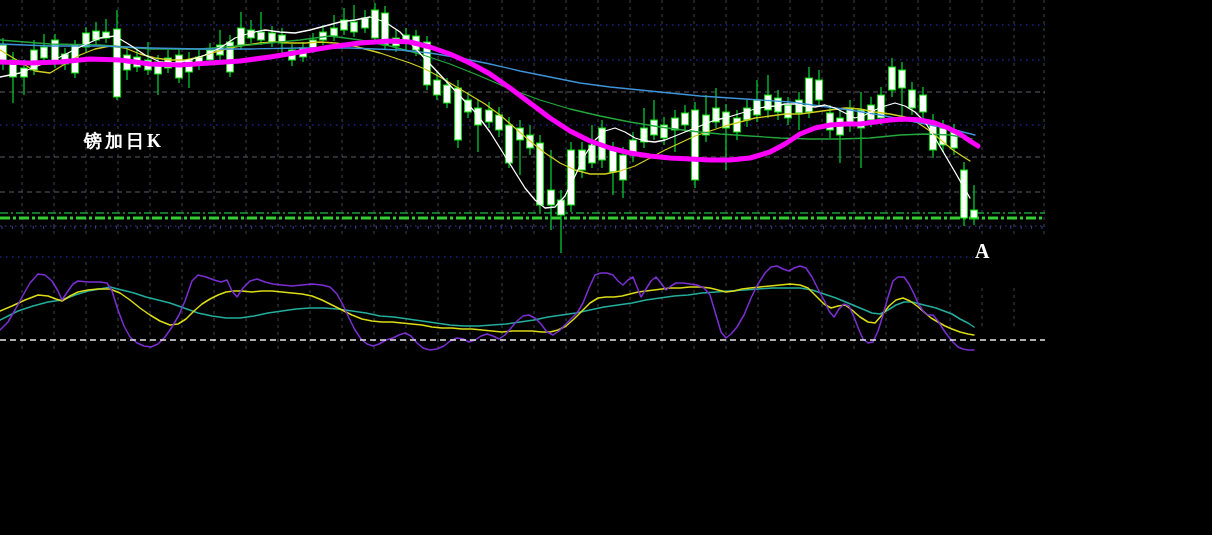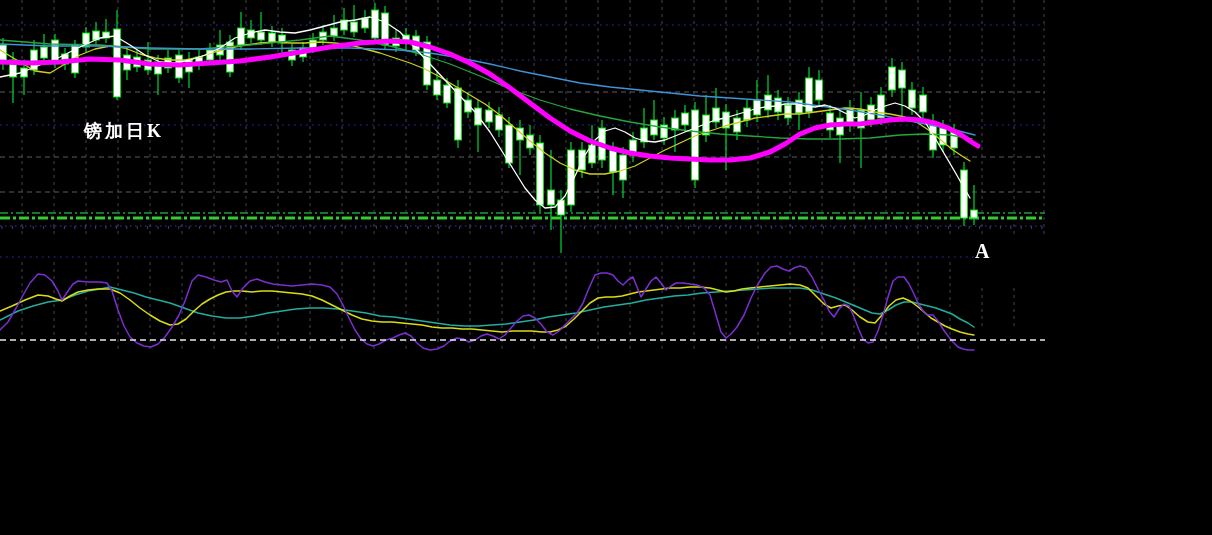--- a/index.html
+++ b/index.html
@@ -384,15 +384,15 @@
       <line x1="918" y1="262" x2="918" y2="352" stroke="#41454D" stroke-width="1" stroke-dasharray="3 4"></line>
       <line x1="950" y1="262" x2="950" y2="352" stroke="#41454D" stroke-width="1" stroke-dasharray="3 4"></line>
       <line x1="982" y1="288" x2="982" y2="330" stroke="#41454D" stroke-width="1" stroke-dasharray="3 4"></line>
       <line x1="1014" y1="288" x2="1014" y2="330" stroke="#41454D" stroke-width="1" stroke-dasharray="3 4"></line>
       <line x1="0" y1="257" x2="978" y2="257" stroke="#2E2ECF" stroke-width="1" stroke-dasharray="1.5 4.5"></line>
       <polyline points="0,320 18,311 33,306 48,302 62,300 75,295 88,291 100,289 110,287 122,290 134,293 146,297 158,300 170,303 184,308 198,313 212,316 226,318 240,318 254,316 268,313 282,311 296,309 310,308 324,308 338,309 352,311 366,313 380,316 394,317 408,319 422,321 436,323 450,325 464,326 478,326 492,325 506,324 520,322 534,320 548,317 562,315 576,313 590,310 604,307 618,305 632,303 646,300 660,298 674,296 688,295 702,293 716,292 730,291 744,290 758,289 772,288 786,288 800,288 812,290 824,294 836,298 848,303 860,308 872,313 880,314 888,310 896,305 904,302 912,302 920,304 928,306 936,308 944,311 952,314 960,319 968,323 974,327" fill="none" stroke="#23AD9C" stroke-width="1.5" stroke-linejoin="round" stroke-linecap="round"></polyline>
       <polyline points="0,311 12,306 25,300 38,295 48,296 56,299 62,301 70,296 78,292 88,290 98,289 110,289 120,293 130,300 140,308 150,315 160,321 170,325 178,324 186,319 194,311 202,304 210,299 218,295 226,292 234,291 242,291 252,292 262,291 272,291 282,292 292,293 302,294 312,296 322,300 332,305 342,310 352,315 362,319 372,321 382,322 392,322 402,323 412,324 422,325 432,327 442,328 452,328 462,329 472,329 482,330 492,331 502,332 512,331 522,331 532,331 542,332 550,332 558,330 566,326 574,319 582,311 590,303 598,298 606,297 614,297 622,296 630,294 638,292 646,291 654,290 662,289 670,288 680,288 690,287 700,287 710,288 718,290 726,292 734,291 742,289 750,288 760,287 770,286 780,285 790,284 800,285 808,288 816,296 824,304 831,308 838,306 845,305 852,310 860,317 868,322 875,323 882,315 889,306 896,300 903,298 910,301 917,306 924,312 931,318 938,322 945,326 952,329 960,332 968,334 974,335" fill="none" stroke="#DCDC14" stroke-width="1.5" stroke-linejoin="round" stroke-linecap="round"></polyline>
       <polyline points="0,330 8,322 15,310 22,297 30,283 38,274 45,275 52,281 58,291 62,300 68,291 73,284 78,281 88,282 100,282 107,283 112,291 118,310 124,326 130,337 137,343 144,346 151,347 158,344 165,337 172,327 179,315 185,301 192,281 198,275 206,277 214,280 221,282 227,280 232,291 237,297 243,288 250,281 257,279 265,282 273,284 282,285 292,286 302,285 312,284 322,285 330,287 337,294 343,305 349,318 355,330 361,339 367,344 373,346 379,344 386,340 393,338 399,335 405,333 411,336 417,343 423,348 430,350 437,349 444,346 450,341 457,338 463,339 469,342 475,340 481,336 487,334 493,336 499,339 505,335 511,328 517,321 523,316 529,315 535,318 541,324 547,332 553,335 559,331 565,325 571,319 577,313 583,303 589,288 595,275 601,273 607,273 613,275 618,281 623,285 628,280 633,277 637,287 641,297 646,289 651,281 656,277 661,283 666,290 671,286 676,283 683,283 690,284 697,285 704,288 710,295 716,315 721,332 726,338 731,334 737,327 744,315 751,298 758,284 765,273 771,267 777,266 783,269 789,271 794,268 800,266 806,268 812,277 818,289 824,300 829,311 834,317 839,309 844,304 849,306 854,317 859,330 863,339 868,343 873,342 878,331 883,315 888,297 893,281 898,277 904,277 909,284 914,294 918,303 923,311 928,315 933,315 938,321 943,329 948,336 953,342 958,347 963,349 968,350 974,350" fill="none" stroke="#7B2FD2" stroke-width="1.5" stroke-linejoin="round" stroke-linecap="round"></polyline>
       <line x1="0" y1="340" x2="1045" y2="340" stroke="#E8E8E8" stroke-width="1.6" stroke-dasharray="6 4"></line>
     </svg>
-  <div class="overlay-label" id="chart-title" style="left: 84px; top: 119px; font-size: 18px; letter-spacing: 3px; color: rgb(255, 255, 255);">镑加日K</div>
+  <div class="overlay-label" id="chart-title" style="left: 84px; top: 129px; font-size: 18px; letter-spacing: 3px; color: rgb(255, 255, 255);">镑加日K</div>
   <div class="overlay-label" id="annotation-a" style="left: 975px; top: 240px; font-size: 20px; color: rgb(255, 255, 255);">A</div>
 </div>
 
 </body></html>

